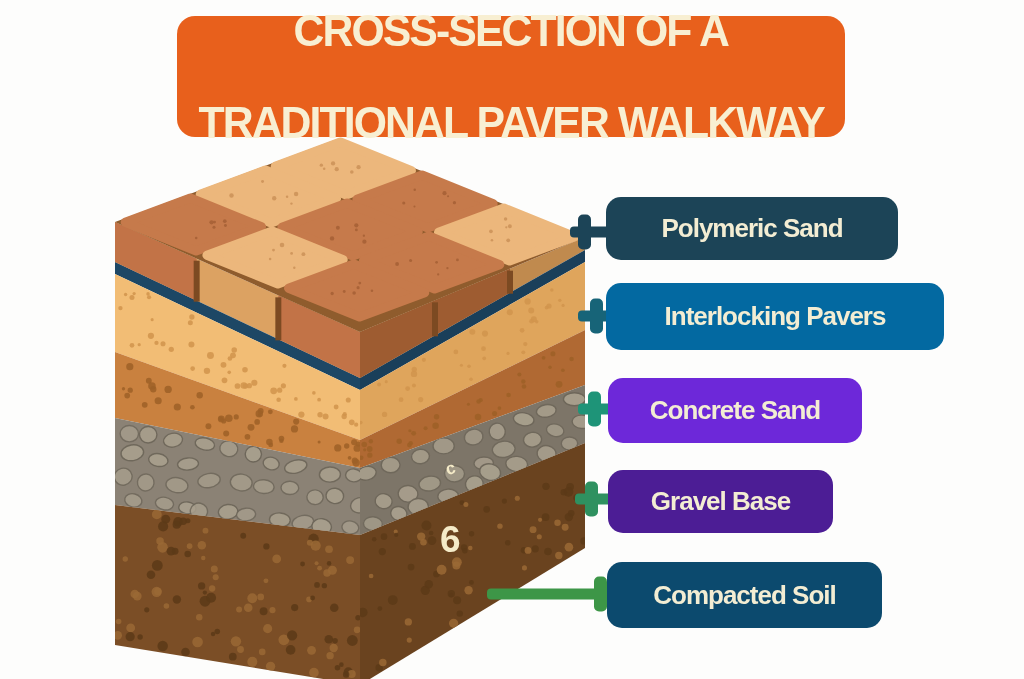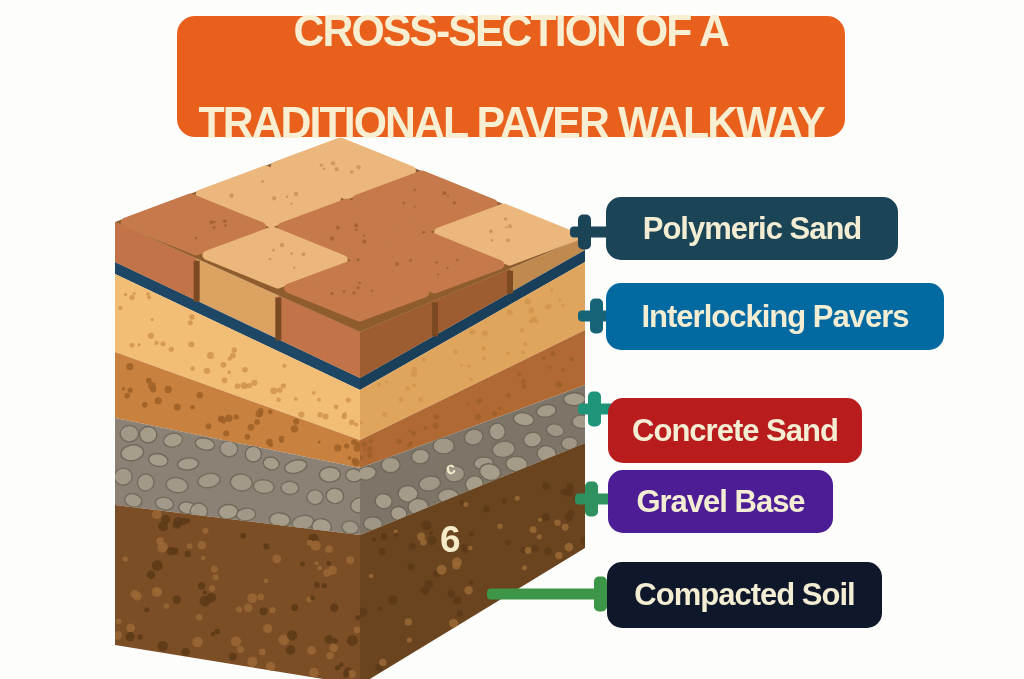--- a/index.html
+++ b/index.html
@@ -13,21 +13,21 @@
     position:absolute;left:177px;top:16px;width:668px;height:121px;
     border-radius:18px;display:flex;flex-direction:column;
     align-items:center;justify-content:center;
   }
   .banner-line{
     font-weight:bold;font-size:45px;line-height:48px;letter-spacing:-2px;
     white-space:nowrap;transform:scaleX(0.95);
   }
   .label{
     position:absolute;border-radius:15px;display:flex;align-items:center;
-    justify-content:center;font-weight:bold;font-size:31px;
+    justify-content:center;font-weight:bold;font-size:26px;
     letter-spacing:-1px;white-space:nowrap;text-align:right;
   }
   .artifact{position:absolute;font-weight:bold;}
   .artifact-small{left:446px;top:459px;font-size:17px;transform:rotate(-14deg);}
   .artifact-large{left:440px;top:519px;font-size:37px;}
 </style>
 </head>
 <body>
 
 <div class="stage">
@@ -552,20 +552,20 @@
     </svg>
 
   <div class="banner" style="background: rgb(232, 96, 28); color: rgb(248, 239, 210); gap: 44px;">
     <div class="banner-line">CROSS-SECTION OF A</div>
     <div class="banner-line">TRADITIONAL PAVER WALKWAY</div>
   </div>
 
   <div id="labels">
       <div class="label" style="left: 606px; top: 197px; width: 292px; height: 63px; background: rgb(28, 68, 87); color: rgb(243, 237, 211);">Polymeric Sand</div>
       <div class="label" style="left: 606px; top: 283px; width: 338px; height: 67px; background: #0369a1; color: rgb(243, 237, 211);">Interlocking Pavers</div>
-      <div class="label" style="left: 608px; top: 378px; width: 254px; height: 65px; background: #b91c1c; color: rgb(243, 237, 211); margin-top: 20px;">Concrete Sand</div>
+      <div class="label" style="left: 608px; top: 378px; width: 254px; height: 65px; background: #6d28d9; color: rgb(243, 237, 211);">Concrete Sand</div>
       <div class="label" style="left: 608px; top: 470px; width: 225px; height: 63px; background: #4c1d95; color: rgb(243, 237, 211);">Gravel Base</div>
-      <div class="label" style="left: 607px; top: 562px; width: 275px; height: 66px; background: #0f172a; color: rgb(243, 237, 211);">Compacted Soil</div>
+      <div class="label" style="left: 607px; top: 562px; width: 275px; height: 66px; background: #0c4a6e; color: rgb(243, 237, 211);">Compacted Soil</div>
     </div>
 
   <div class="artifact artifact-small" style="color: rgb(245, 235, 200);">c</div>
   <div class="artifact artifact-large" style="color: rgb(245, 235, 200);">6</div>
 </div>
 
 </body></html>

